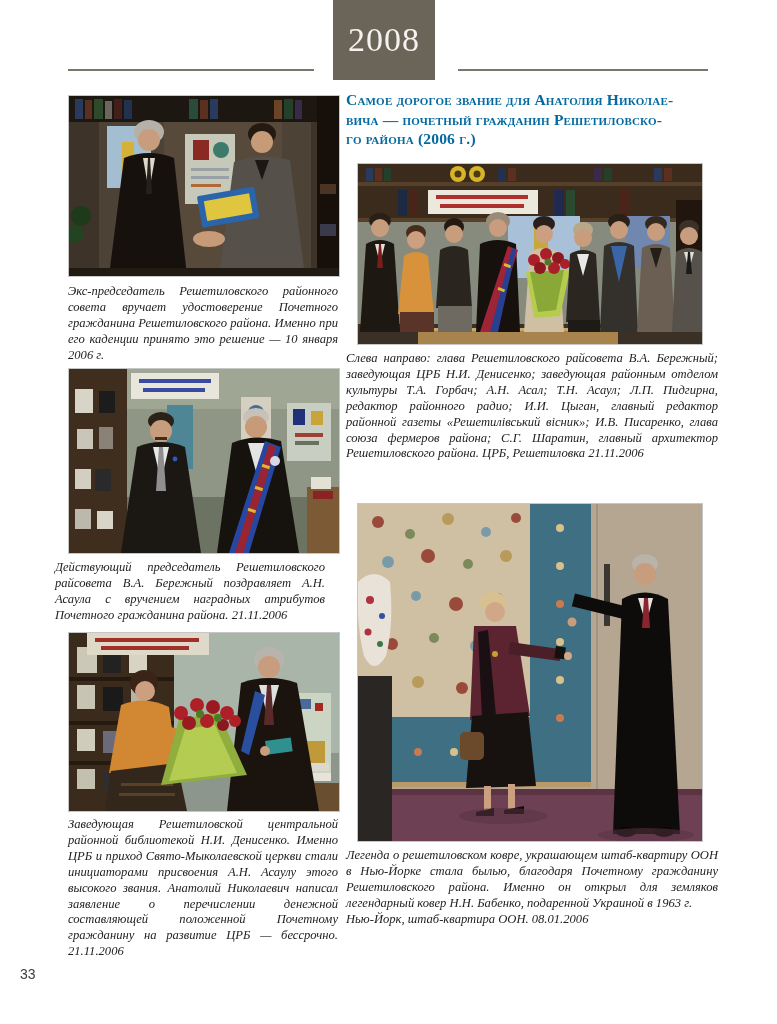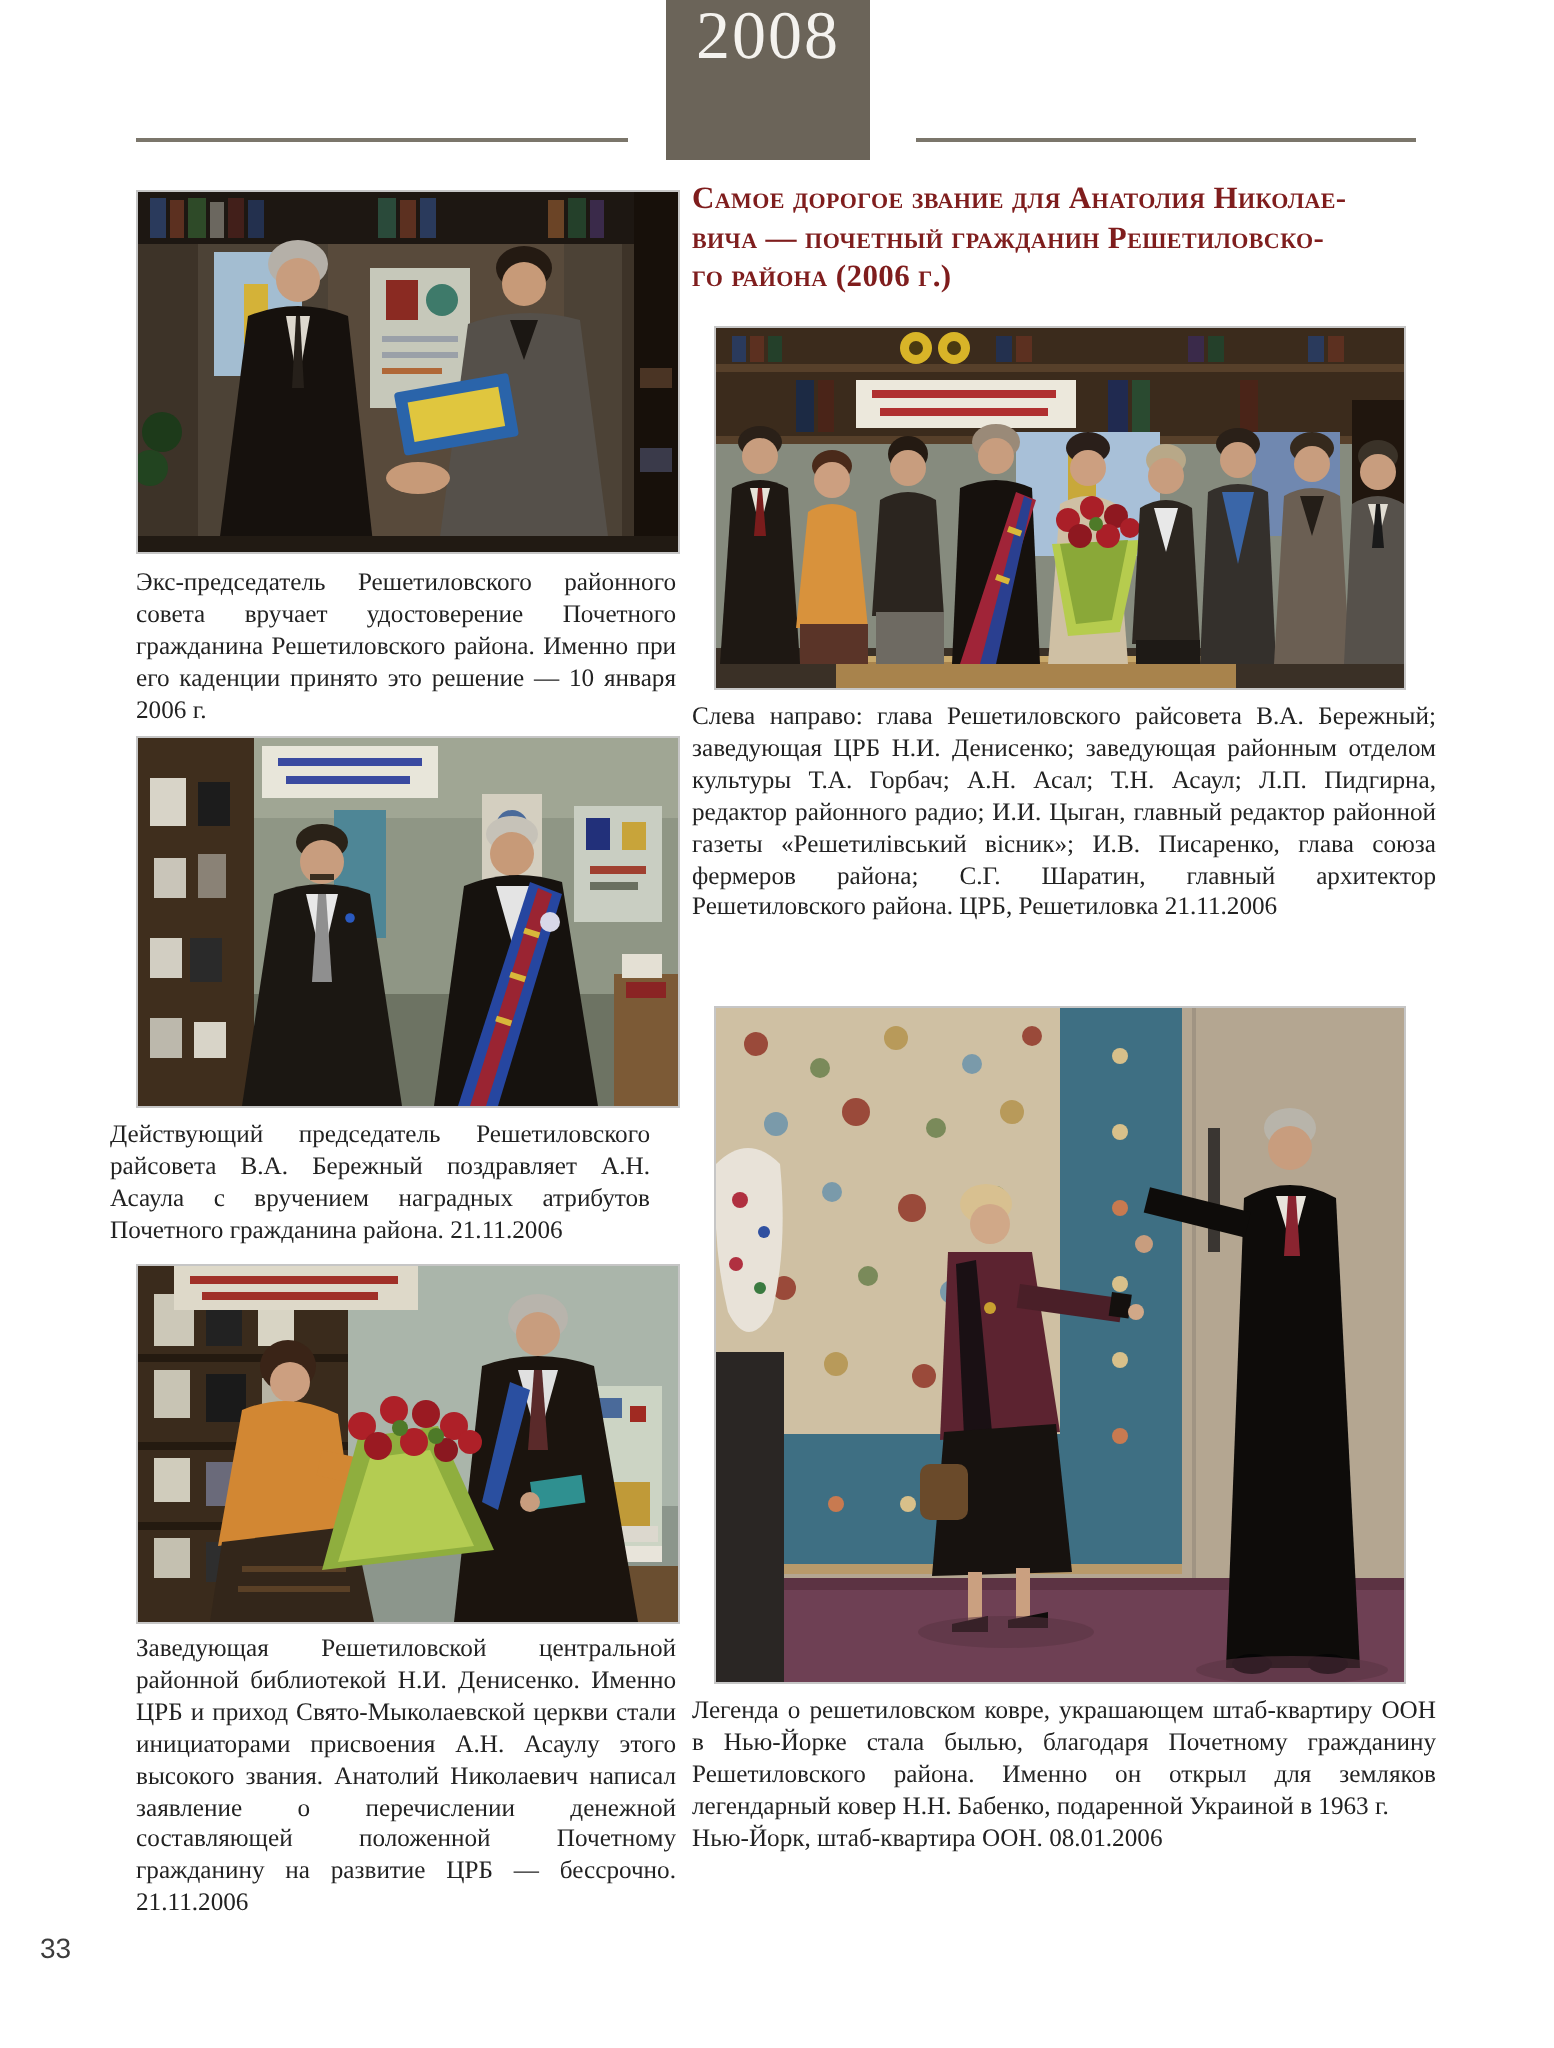--- a/index.html
+++ b/index.html
@@ -1,34 +1,34 @@
 <!DOCTYPE html>
 <html lang="ru"><head>
 <meta charset="utf-8">
 <style>
   html,body{margin:0;padding:0;background:#ffffff;}
   #page{position:relative;width:777px;height:1024px;background:#ffffff;overflow:hidden;
         font-family:"Liberation Serif",serif;}
   .abs{position:absolute;}
   
   #year-box{left:333px;top:0;width:102px;height:80px;background:#6b6459;
-            display:flex;justify-content:center;}
+            display:flex;align-items:center;justify-content:center;}
   #year-box .yr{color:#f4f2ee;font-size:34px;font-family:"Liberation Serif",serif;letter-spacing:1px;}
   .rule{height:2px;background:#7b766b;top:69px;}
   #rule-left{left:68px;width:246px;}
   #rule-right{left:458px;width:250px;}
   
   .photo{border:1px solid #c6c6c6;overflow:hidden;background:#3a322a;}
   .photo svg{display:block;}
   
-  .cap{font-size:12.6px;line-height:15.9px;color:#222222;
+  .cap{font-style:italic;font-size:12.6px;line-height:15.9px;color:#222222;
        text-align:justify;hyphens:auto;-webkit-hyphens:auto;}
   .cap p{margin:0;}
   
-  #heading{left:346px;top:90px;width:372px;color:#7f1d1d;font-weight:700;
+  #heading{left:346px;top:90px;width:372px;color:#0369a1;font-weight:700;
            font-variant-caps:small-caps;font-size:15.5px;line-height:19.5px;
            font-family:"Liberation Serif",serif;letter-spacing:.2px;}
   
   #page-number{left:0;top:966px;width:777px;text-align:left;color:#3c3c3c;
                font-size:14px;font-family:"Liberation Sans",sans-serif;margin-left:20px;}
 </style>
 </head>
 <body>
 
 <div id="page">

